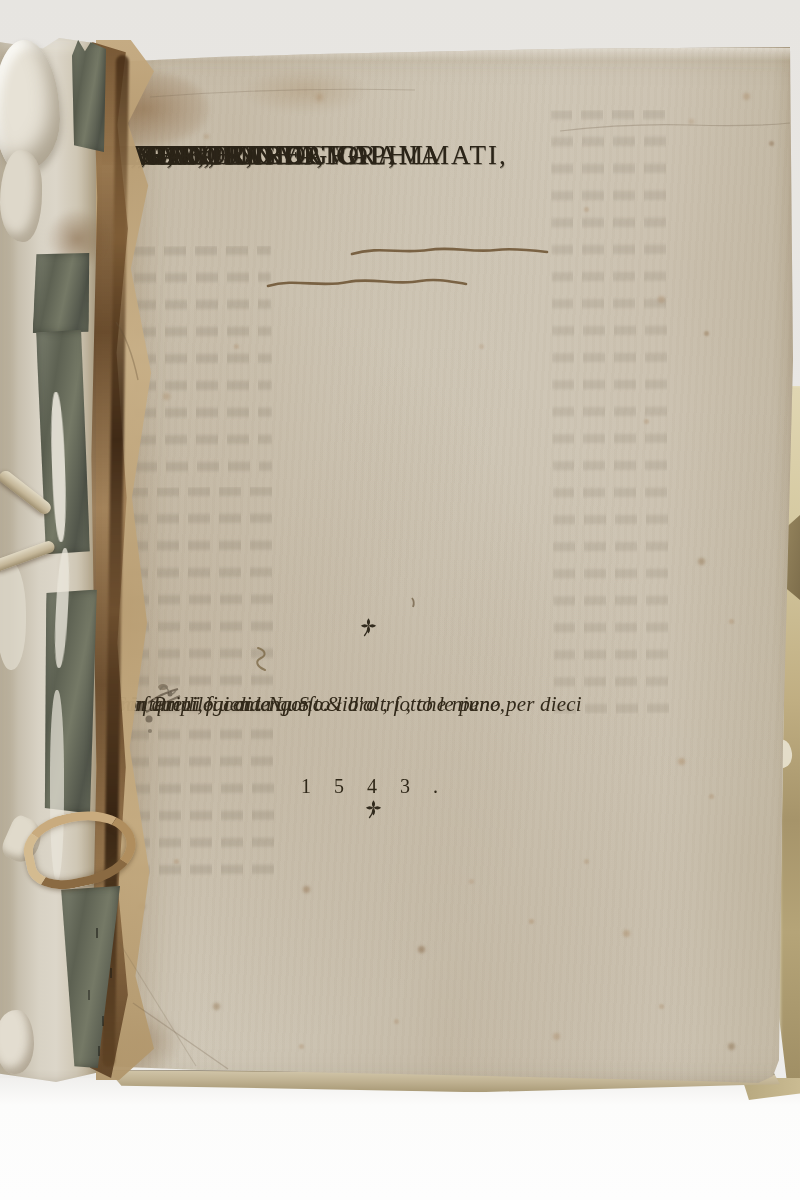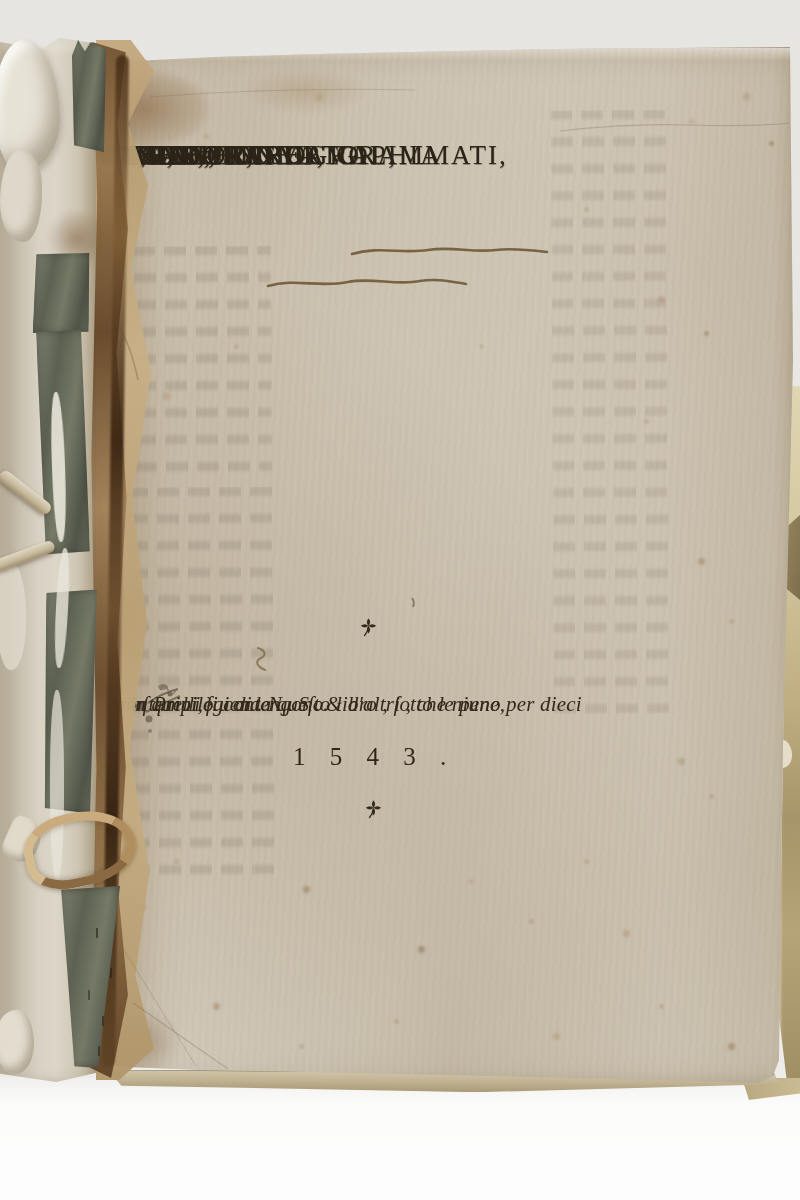--- a/index.html
+++ b/index.html
@@ -118,22 +118,22 @@
   .fleuron{z-index:6;}
   .fleuron-title{left:360px;top:617px;}
   .fleuron-colophon{left:365px;top:799px;}
 
   .privilege{left:100px;top:690px;width:556px;text-align:center;
     font-style:italic;font-size:21px;line-height:28.5px;letter-spacing:.2px;
     color:#32291a;z-index:6;}
   .privilege>div:nth-child(1){transform:translateX(12px);}
   .privilege>div:nth-child(2){transform:translateX(-1px);}
   .privilege>div:nth-child(3){transform:translateX(-6px);}
-  .year-line{left:100px;top:743px;width:556px;text-align:center;
-    font-size:25px;letter-spacing:9px;color:#2f2718;z-index:6;transform:translateX(-4px);}
+  .year-line{left:100px;top:775px;width:556px;text-align:center;
+    font-size:20px;letter-spacing:9px;color:#2f2718;z-index:6;transform:translateX(-4px);}
 
   
   .vellum-base{left:0;top:36px;width:102px;height:1046px;
     background:linear-gradient(90deg,#a99d85 0%,#c7bfae 18%,#d8d2c4 38%,#dcd6c9 55%,#cfc7b5 75%,#b9ac92 92%,#a3957a 100%);
     clip-path:polygon(0 .6%,42% 1.2%,58% .2%,100% .8%,100% 99%,55% 100%,0 99.2%);
     box-shadow:inset -8px 0 12px rgba(80,60,35,.25),inset 0 10px 14px rgba(255,255,250,.4);z-index:7;}
   .vellum-torn-top{left:-6px;top:40px;width:66px;height:132px;background:#e7e2d6;
     border-radius:45% 55% 60% 40% / 50% 60% 40% 50%;
     box-shadow:inset -10px -14px 18px rgba(120,105,80,.5),inset 6px 8px 10px rgba(255,255,252,.8),2px 4px 6px rgba(100,90,70,.3);z-index:8;}
   .vellum-torn-top2{left:0px;top:150px;width:42px;height:92px;background:#ded8ca;

